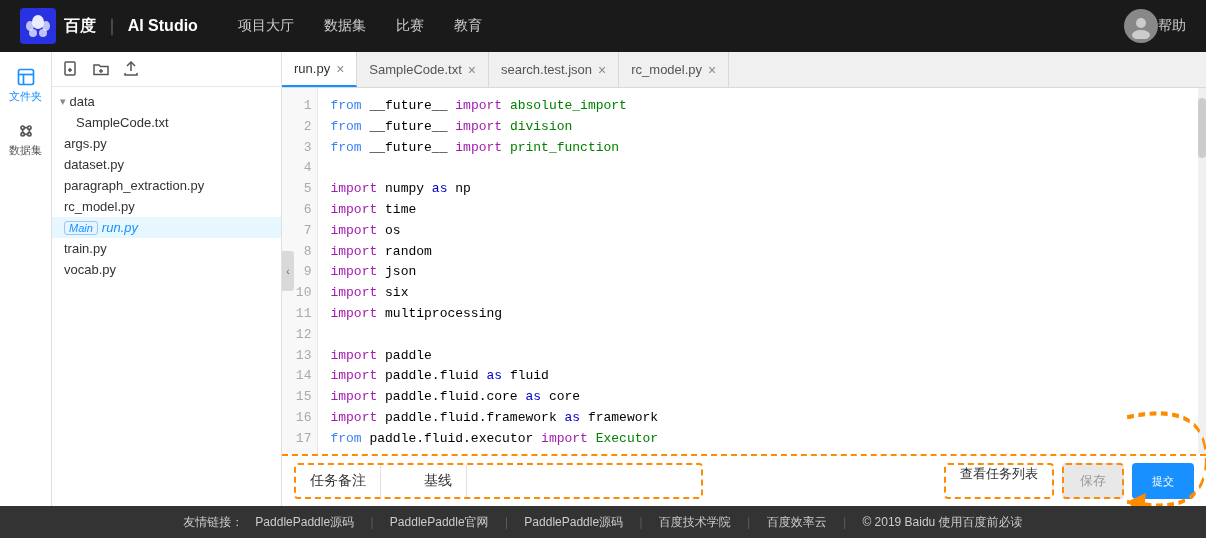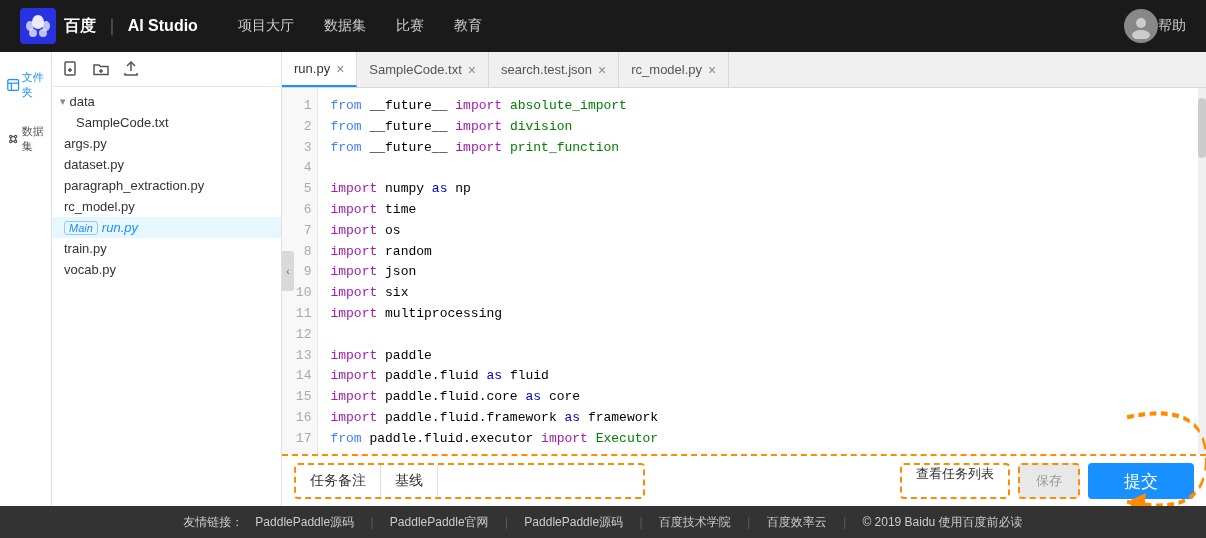--- a/index.html
+++ b/index.html
@@ -85,21 +85,21 @@
       flex-direction: column;
       align-items: center;
       padding-top: 8px;
       gap: 4px;
       flex-shrink: 0;
     }
     .sidebar-icon-item {
       width: 40px;
       height: 50px;
       display: flex;
-      flex-direction: row;
+      flex-direction: column;
       align-items: center;
       justify-content: center;
       cursor: pointer;
       border-radius: 4px;
       font-size: 10px;
       color: #555;
       gap: 2px;
     }
     .sidebar-icon-item.active {
       color: #1890ff;
@@ -333,20 +333,21 @@
       background: #fff;
       flex-shrink: 0;
     }
     .input-zone {
       display: flex;
       align-items: flex-start;
       border: 2px dashed #ff8c00;
       border-radius: 4px;
       height: 36px;
       overflow: hidden;
+      gap: 29px;
     }
     .right-zone {
       display: flex;
       align-items: center;
       gap: 8px;
       margin-left: auto;
     }
     .right-zone .view-btn {
       border: 2px dashed #ff8c00;
       border-radius: 4px;
@@ -365,25 +366,25 @@
       height: 36px;
       background: #e8e8e8;
       cursor: pointer;
       font-size: 13px;
       color: #999;
       display: flex;
       align-items: center;
     }
     .right-zone .submit-btn2 {
       border-radius: 4px;
-      padding: 0 36px;
+      padding: 0 20px;
       height: 36px;
       background: #1890ff;
       cursor: pointer;
-      font-size: 17px;
+      font-size: 11px;
       color: #fff;
       font-weight: 500;
       display: flex;
       align-items: center;
       border: none;
     }
 
     
     .bottom-overlay {
       position: absolute;

